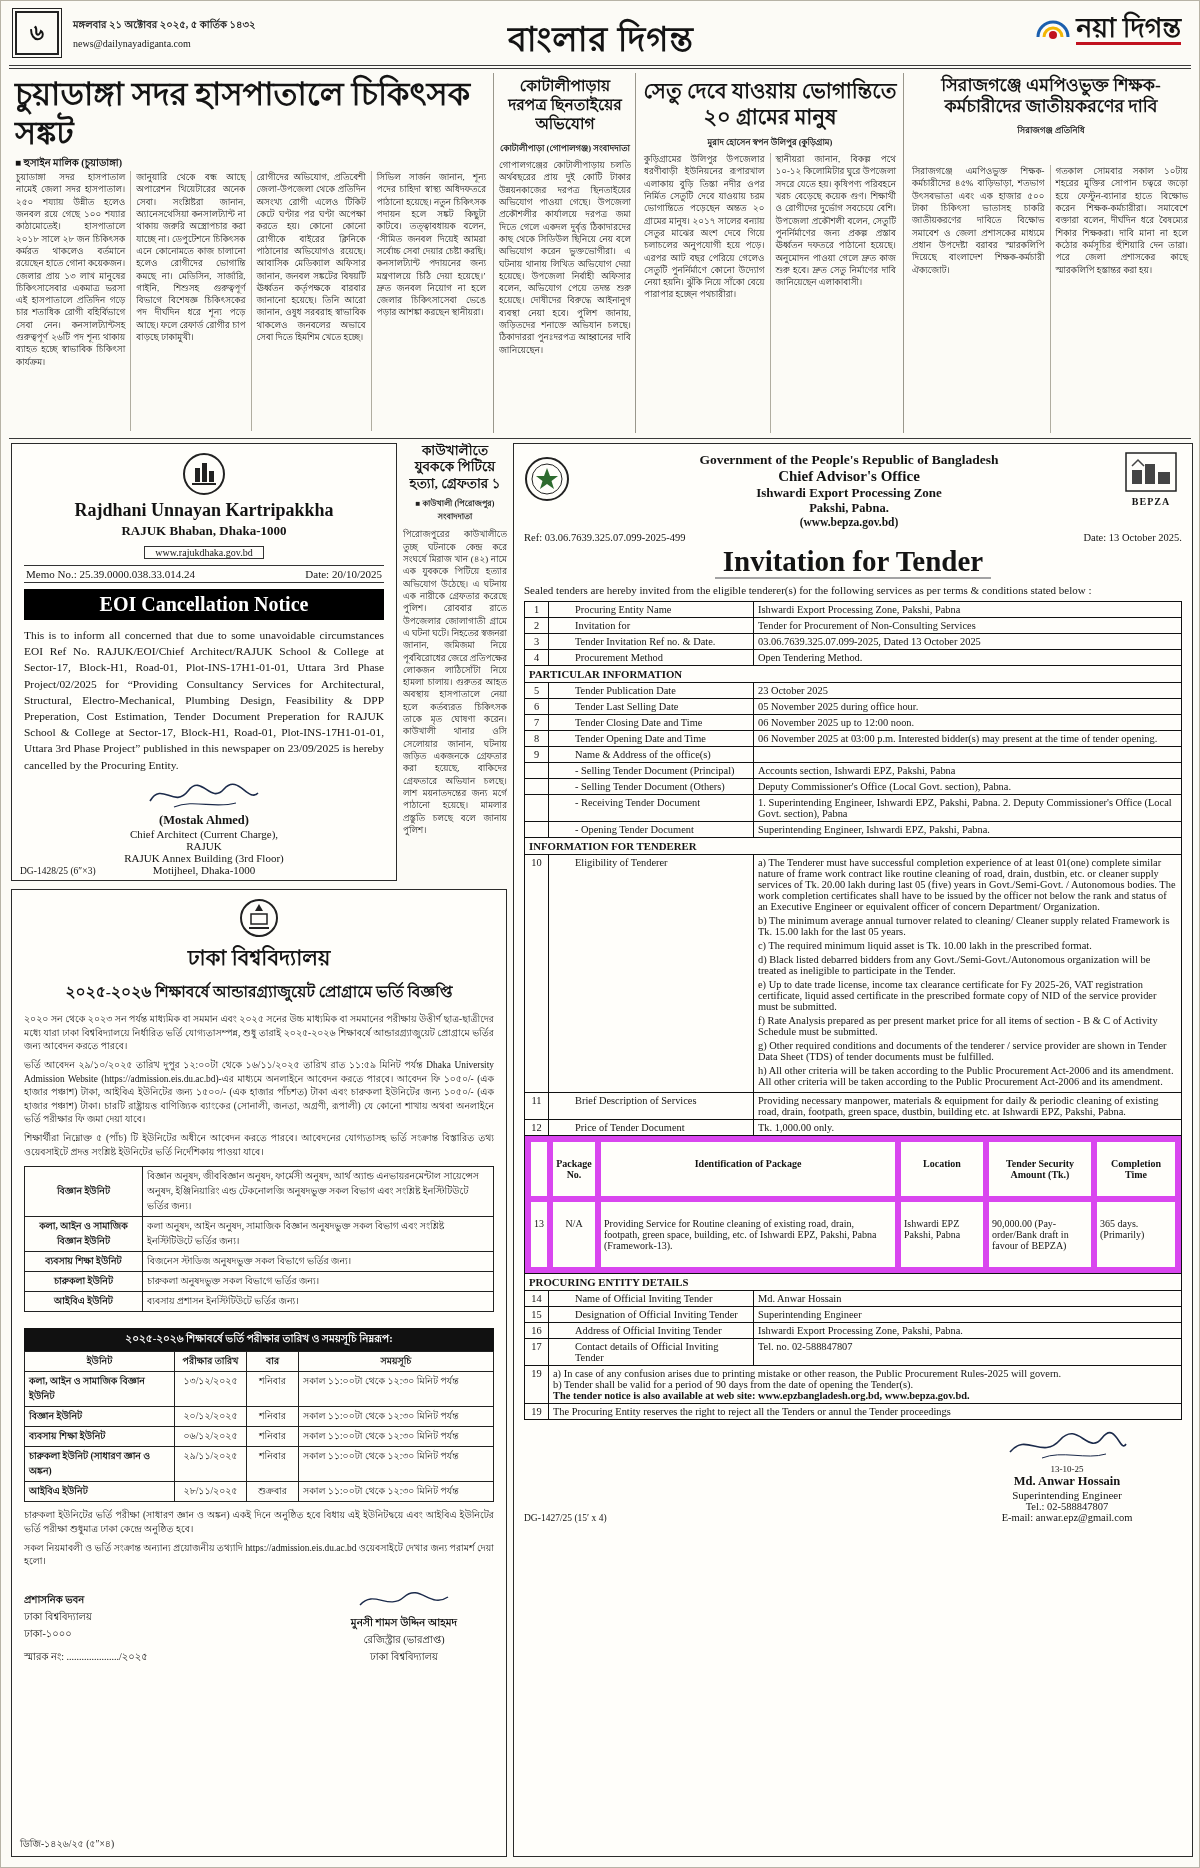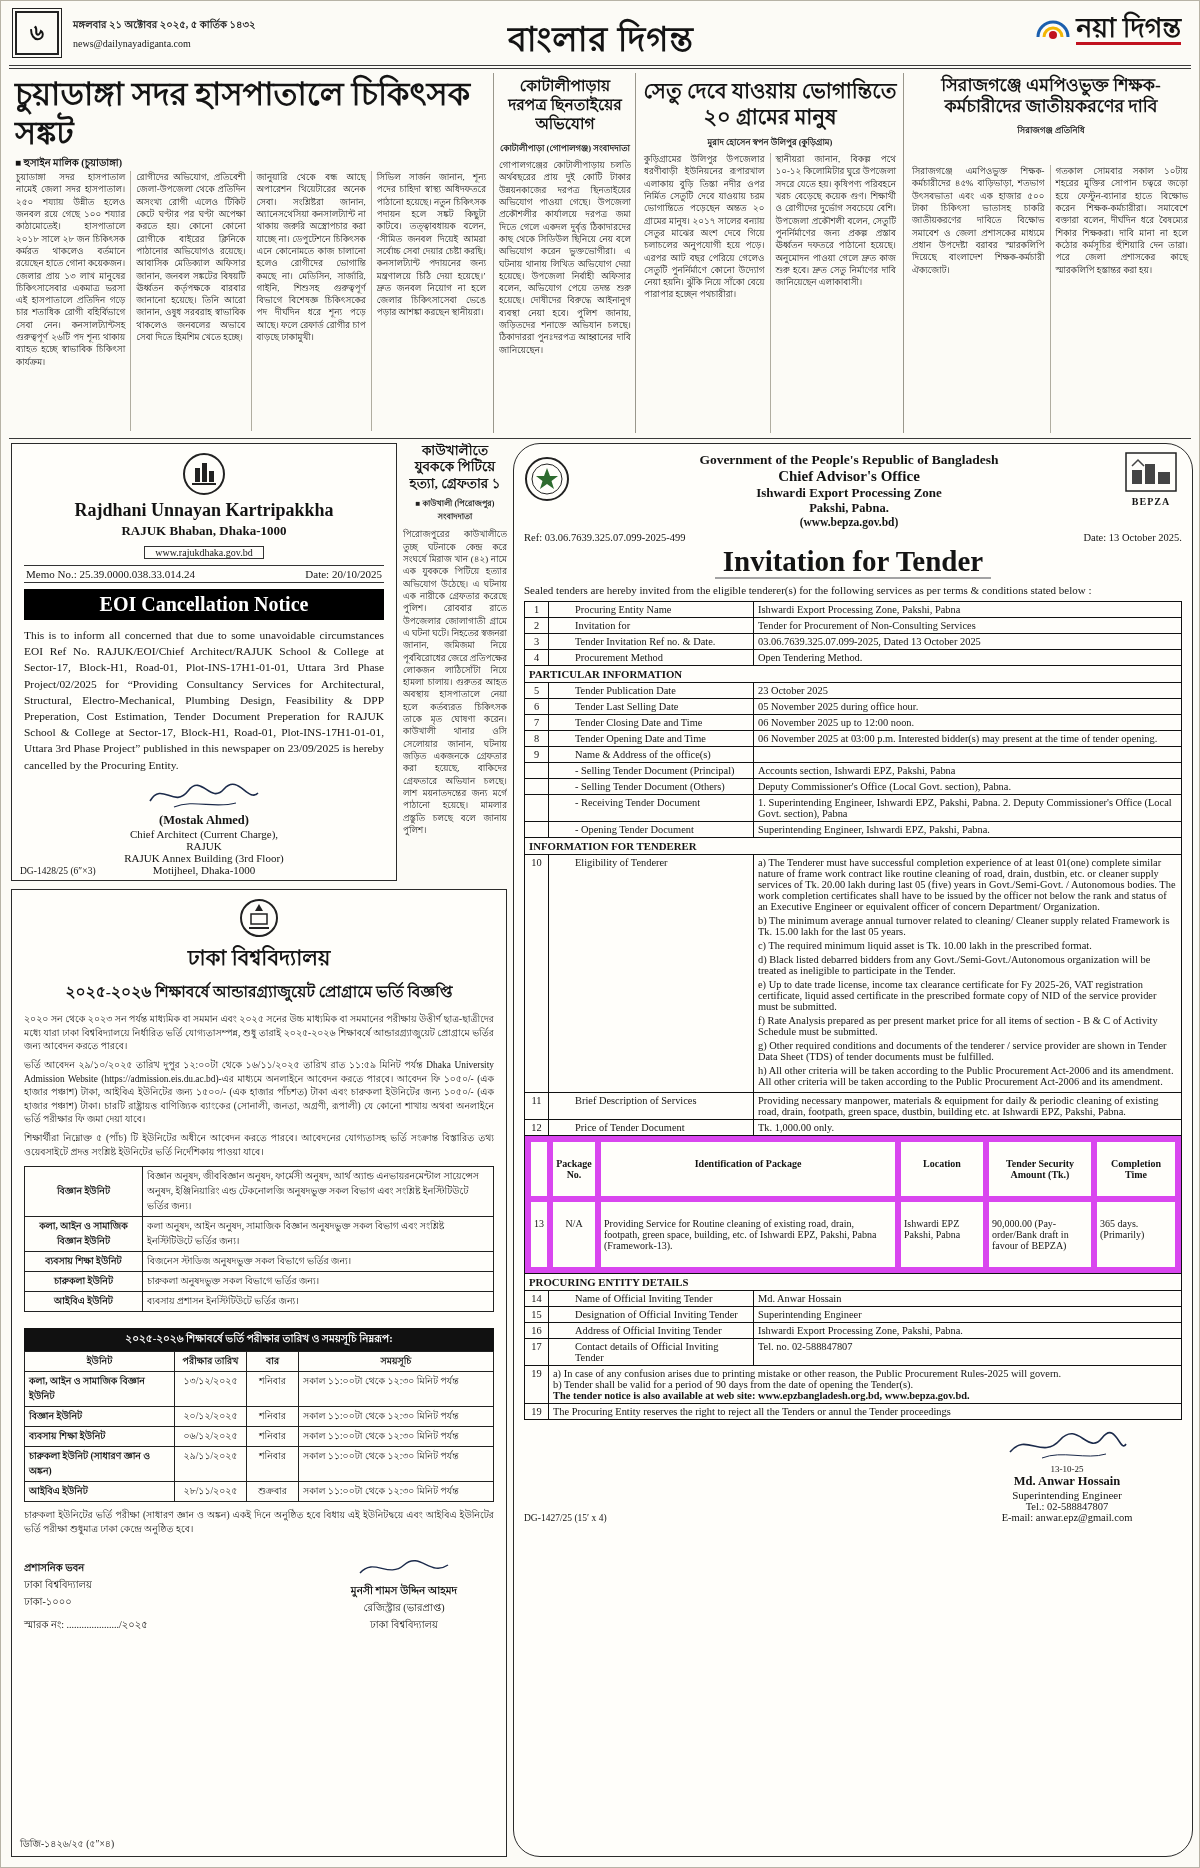--- a/index.html
+++ b/index.html
@@ -92,22 +92,22 @@
   <div class="vrule" style="left:902px; top:72px; height:360px;"></div>
   <div class="hrule" style="top:437px; border-top-width:1px;"></div>
 
   <div class="abs" style="left:14px; top:74px; width:470px;">
     <div class="headline" style="font-size:32px;">চুয়াডাঙ্গা সদর হাসপাতালে চিকিৎসক সঙ্কট</div>
   </div>
   <div class="abs byline" style="left:14px; top:154px;">■ হুসাইন মালিক (চুয়াডাঙ্গা)</div>
   <div class="abs" style="left:10px; top:170px; width:480px; height:260px;">
     <div class="cols">
       <div class="col bn-body">চুয়াডাঙ্গা সদর হাসপাতাল নামেই জেলা সদর হাসপাতাল। ২৫০ শয্যায় উন্নীত হলেও জনবল রয়ে গেছে ১০০ শয্যার কাঠামোতেই। হাসপাতালে ২০১৮ সালে ২৮ জন চিকিৎসক কর্মরত থাকলেও বর্তমানে রয়েছেন হাতে গোনা কয়েকজন। জেলার প্রায় ১৩ লাখ মানুষের চিকিৎসাসেবার একমাত্র ভরসা এই হাসপাতালে প্রতিদিন গড়ে চার শতাধিক রোগী বহির্বিভাগে সেবা নেন। কনসালট্যান্টসহ গুরুত্বপূর্ণ ২৬টি পদ শূন্য থাকায় ব্যাহত হচ্ছে স্বাভাবিক চিকিৎসা কার্যক্রম।</div>
+      <div class="col bn-body">জানুয়ারি থেকে বন্ধ আছে অপারেশন থিয়েটারের অনেক সেবা। সংশ্লিষ্টরা জানান, অ্যানেসথেসিয়া কনসালট্যান্ট না থাকায় জরুরি অস্ত্রোপচার করা যাচ্ছে না। ডেপুটেশনে চিকিৎসক এনে কোনোমতে কাজ চালানো হলেও রোগীদের ভোগান্তি কমছে না। মেডিসিন, সার্জারি, গাইনি, শিশুসহ গুরুত্বপূর্ণ বিভাগে বিশেষজ্ঞ চিকিৎসকের পদ দীর্ঘদিন ধরে শূন্য পড়ে আছে। ফলে রেফার্ড রোগীর চাপ বাড়ছে ঢাকামুখী।</div>
       <div class="col bn-body">রোগীদের অভিযোগ, প্রতিবেশী জেলা-উপজেলা থেকে প্রতিদিন অসংখ্য রোগী এলেও টিকিট কেটে ঘণ্টার পর ঘণ্টা অপেক্ষা করতে হয়। কোনো কোনো রোগীকে বাইরের ক্লিনিকে পাঠানোর অভিযোগও রয়েছে। আবাসিক মেডিক্যাল অফিসার জানান, জনবল সঙ্কটের বিষয়টি ঊর্ধ্বতন কর্তৃপক্ষকে বারবার জানানো হয়েছে। তিনি আরো জানান, ওষুধ সরবরাহ স্বাভাবিক থাকলেও জনবলের অভাবে সেবা দিতে হিমশিম খেতে হচ্ছে।</div>
-      <div class="col bn-body">জানুয়ারি থেকে বন্ধ আছে অপারেশন থিয়েটারের অনেক সেবা। সংশ্লিষ্টরা জানান, অ্যানেসথেসিয়া কনসালট্যান্ট না থাকায় জরুরি অস্ত্রোপচার করা যাচ্ছে না। ডেপুটেশনে চিকিৎসক এনে কোনোমতে কাজ চালানো হলেও রোগীদের ভোগান্তি কমছে না। মেডিসিন, সার্জারি, গাইনি, শিশুসহ গুরুত্বপূর্ণ বিভাগে বিশেষজ্ঞ চিকিৎসকের পদ দীর্ঘদিন ধরে শূন্য পড়ে আছে। ফলে রেফার্ড রোগীর চাপ বাড়ছে ঢাকামুখী।</div>
       <div class="col bn-body">সিভিল সার্জন জানান, শূন্য পদের চাহিদা স্বাস্থ্য অধিদফতরে পাঠানো হয়েছে। নতুন চিকিৎসক পদায়ন হলে সঙ্কট কিছুটা কাটবে। তত্ত্বাবধায়ক বলেন, ‘সীমিত জনবল দিয়েই আমরা সর্বোচ্চ সেবা দেয়ার চেষ্টা করছি। কনসালট্যান্ট পদায়নের জন্য মন্ত্রণালয়ে চিঠি দেয়া হয়েছে।’ দ্রুত জনবল নিয়োগ না হলে জেলার চিকিৎসাসেবা ভেঙে পড়ার আশঙ্কা করছেন স্থানীয়রা।</div>
     </div>
   </div>
 
   <div class="abs c" style="left:498px; top:76px; width:132px;">
     <div class="headline" style="font-size:15.5px;">কোটালীপাড়ায় দরপত্র ছিনতাইয়ের অভিযোগ</div>
     <div class="dateline" style="font-size:8.5px; margin-top:8px;">কোটালীপাড়া (গোপালগঞ্জ) সংবাদদাতা</div>
   </div>
   <div class="abs bn-body" style="left:498px; top:158px; width:132px; height:272px; overflow:hidden;">গোপালগঞ্জের কোটালীপাড়ায় চলতি অর্থবছরের প্রায় দুই কোটি টাকার উন্নয়নকাজের দরপত্র ছিনতাইয়ের অভিযোগ পাওয়া গেছে। উপজেলা প্রকৌশলীর কার্যালয়ে দরপত্র জমা দিতে গেলে একদল দুর্বৃত্ত ঠিকাদারদের কাছ থেকে সিডিউল ছিনিয়ে নেয় বলে অভিযোগ করেন ভুক্তভোগীরা। এ ঘটনায় থানায় লিখিত অভিযোগ দেয়া হয়েছে। উপজেলা নির্বাহী অফিসার বলেন, অভিযোগ পেয়ে তদন্ত শুরু হয়েছে। দোষীদের বিরুদ্ধে আইনানুগ ব্যবস্থা নেয়া হবে। পুলিশ জানায়, জড়িতদের শনাক্তে অভিযান চলছে। ঠিকাদাররা পুনঃদরপত্র আহ্বানের দাবি জানিয়েছেন।</div>
 
@@ -165,21 +165,21 @@
     <div class="c" style="font-size:11px;">Motijheel, Dhaka-1000</div>
     <div class="abs smalldg" style="left:8px; bottom:4px;">DG-1428/25 (6″×3)</div>
   </div>
 
   <div class="abs" style="left:402px; top:442px; width:104px; height:438px; overflow:hidden;">
     <div class="headline c" style="font-size:13.5px;">কাউখালীতে যুবককে পিটিয়ে হত্যা, গ্রেফতার ১</div>
     <div class="dateline c" style="font-size:8px; margin-top:5px;">■ কাউখালী (পিরোজপুর) সংবাদদাতা</div>
     <div class="bn-body" style="margin-top:5px;">পিরোজপুরের কাউখালীতে তুচ্ছ ঘটনাকে কেন্দ্র করে সংঘর্ষে মিরাজ খান (৪২) নামে এক যুবককে পিটিয়ে হত্যার অভিযোগ উঠেছে। এ ঘটনায় এক নারীকে গ্রেফতার করেছে পুলিশ। রোববার রাতে উপজেলার জোলাগাতী গ্রামে এ ঘটনা ঘটে। নিহতের স্বজনরা জানান, জমিজমা নিয়ে পূর্ববিরোধের জেরে প্রতিপক্ষের লোকজন লাঠিসোঁটা নিয়ে হামলা চালায়। গুরুতর আহত অবস্থায় হাসপাতালে নেয়া হলে কর্তব্যরত চিকিৎসক তাকে মৃত ঘোষণা করেন। কাউখালী থানার ওসি সেলোয়ার জানান, ঘটনায় জড়িত একজনকে গ্রেফতার করা হয়েছে, বাকিদের গ্রেফতারে অভিযান চলছে। লাশ ময়নাতদন্তের জন্য মর্গে পাঠানো হয়েছে। মামলার প্রস্তুতি চলছে বলে জানায় পুলিশ।</div>
   </div>
 
-  <div class="abs box" style="left:512px; top:442px; width:680px; height:1414px; border-width:1.5px; padding:8px 10px; overflow:hidden;border-radius:27px;">
+  <div class="abs box" style="left:512px; top:442px; width:680px; height:1414px; border-width:1.5px; padding:8px 10px; overflow:hidden;">
 
     <div style="display:flex; align-items:flex-start;">
       <div style="width:54px; padding-top:4px;">
         <svg width="46" height="46" viewBox="0 0 46 46">
           <circle cx="23" cy="23" r="21" fill="none" stroke="#222" stroke-width="2"></circle>
           <circle cx="23" cy="23" r="15" fill="none" stroke="#222" stroke-width="1"></circle>
           <path d="M23 12 l3 8 8 0 -6.5 5 2.5 8 -7-5 -7 5 2.5-8 -6.5-5 8 0 z" fill="#2e6b2e"></path>
         </svg>
       </div>
       <div style="flex:1;" class="c">
@@ -468,20 +468,21 @@
       <tr>
             <td class="b">আইবিএ ইউনিট</td>
             <td class="c">২৮/১১/২০২৫</td>
             <td class="c">শুক্রবার</td>
             <td>সকাল ১১:০০টা থেকে ১২:৩০ মিনিট পর্যন্ত</td>
           </tr>
     </tbody>
       </table>
 
     <div class="j" style="font-size:9.4px; line-height:1.45; margin-top:7px;">চারুকলা ইউনিটের ভর্তি পরীক্ষা (সাধারণ জ্ঞান ও অঙ্কন) একই দিনে অনুষ্ঠিত হবে বিধায় এই ইউনিটদ্বয়ে এবং আইবিএ ইউনিটের ভর্তি পরীক্ষা শুধুমাত্র ঢাকা কেন্দ্রে অনুষ্ঠিত হবে।</div>
+    <div class="j" style="font-size:9.4px; line-height:1.45; margin-top:5px;">সকল নিয়মাবলী ও ভর্তি সংক্রান্ত অন্যান্য প্রয়োজনীয় তথ্যাদি https://admission.eis.du.ac.bd ওয়েবসাইটে দেখার জন্য পরামর্শ দেয়া হলো।</div>
 
     <div style="display:flex; justify-content:space-between; align-items:flex-end; margin-top:18px;">
       <div style="font-size:10px;">
         <div class="b">প্রশাসনিক ভবন</div>
         <div>ঢাকা বিশ্ববিদ্যালয়</div>
         <div>ঢাকা-১০০০</div>
         <div style="margin-top:6px;">স্মারক নং: ...................../২০২৫</div>
       </div>
       <div class="c" style="width:180px;">
         <span>

